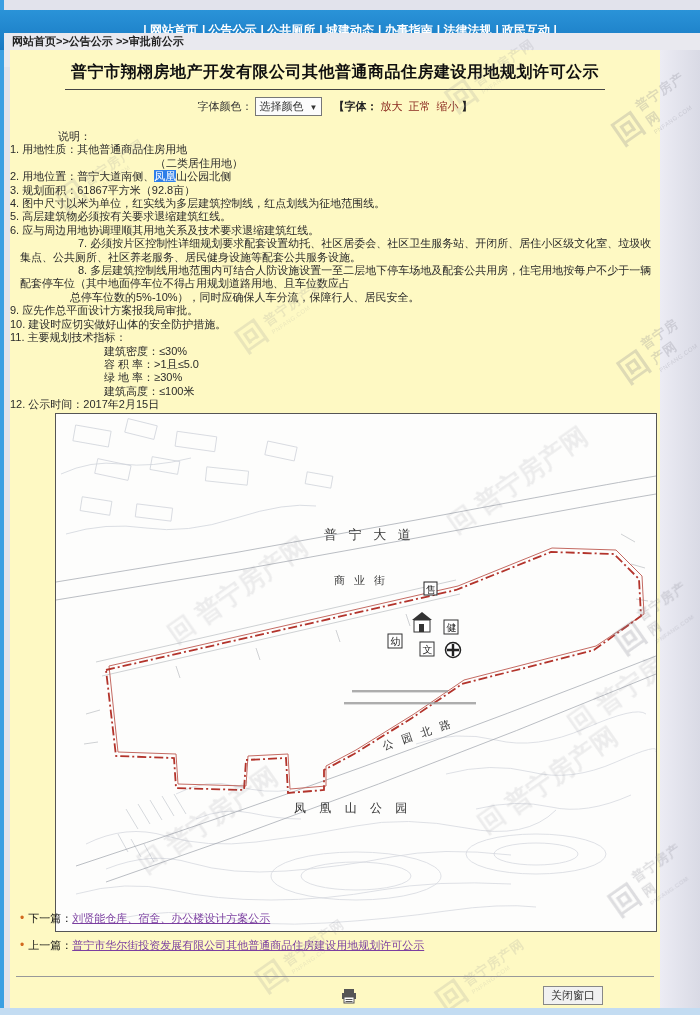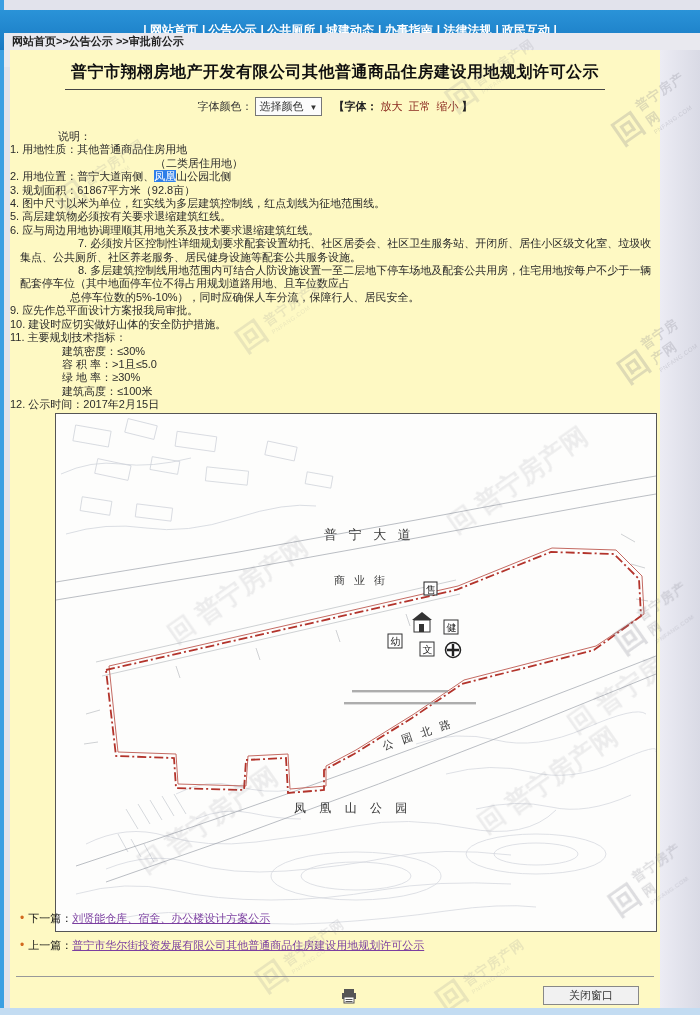--- a/index.html
+++ b/index.html
@@ -28,35 +28,35 @@
     font-size:11px;color:#333;margin:0 8px 0 2px;cursor:pointer;}
   .caret{font-size:8px;color:#333;margin-left:6px;}
   .font-links b{color:#222;text-align:right;}
   .font-link{color:#8b2a20;margin:0 3px;cursor:pointer;}
   
   .notes{margin-top:14px;font-size:11px;line-height:13.4px;color:#2b2b2b;}
   .n-head{padding-left:48px;}
   .ind1{padding-right:14px;}
   .hang{padding-left:10px;padding-right:6px;text-indent:58px;}
   .ind2{padding-left:145px;}
-  .ind3{padding-left:52px;}
+  .ind3{padding-left:94px;}
   .ind8{padding-left:60px;}
   .hl{background:#2f7fe8;color:#fff;}
   .email-link{color:#1a37c0;text-decoration:underline;font-family:"Liberation Mono","DejaVu Sans Mono",monospace;font-size:10.5px;}
   
   .map-box{position:absolute;left:45px;top:363px;width:600px;height:517px;background:#fdfdfc;border:1px solid #555;}
   
   .post-link-row{position:absolute;left:10px;font-size:11px;color:#111;white-space:nowrap;}
   .bullet{color:#d2691e;font-size:12px;margin-right:4px;}
   .pl-label{font-weight:normal;margin-top:33px;}
   .post-link{color:#7b3fa0;text-decoration:underline;cursor:pointer;text-align:right;}
   .footer-rule{position:absolute;left:6px;top:918px;width:638px;border:0;border-top:1px solid #999;}
   .printer{position:absolute;left:330px;top:938px;width:18px;height:16px;cursor:pointer;}
   .close-btn{position:absolute;left:533px;top:936px;border:1px solid #888;background:#f1f1f1;
-    font-size:11px;color:#333;padding:1px 25px;cursor:pointer;}
+    font-size:11px;color:#333;padding:1px 7px;cursor:pointer;}
   .bottom-strip{position:absolute;left:0;bottom:0;width:700px;height:7px;background:#c3dcf2;}
   
   .wm{position:absolute;display:flex;align-items:center;transform:rotate(-35deg);color:#84848f;pointer-events:none;}
   .wm-logo{font-size:30px;font-weight:bold;line-height:30px;margin-right:4px;}
   .wm-col{display:flex;flex-direction:column;}
   .wm-name{font-size:13px;font-weight:bold;letter-spacing:1px;}
   .wm-domain{font-size:6px;letter-spacing:.5px;}
   .o16{opacity:.16;} .o26{opacity:.26;}
   svg text{font-family:"Liberation Sans","DejaVu Sans",sans-serif;}
 </style>

